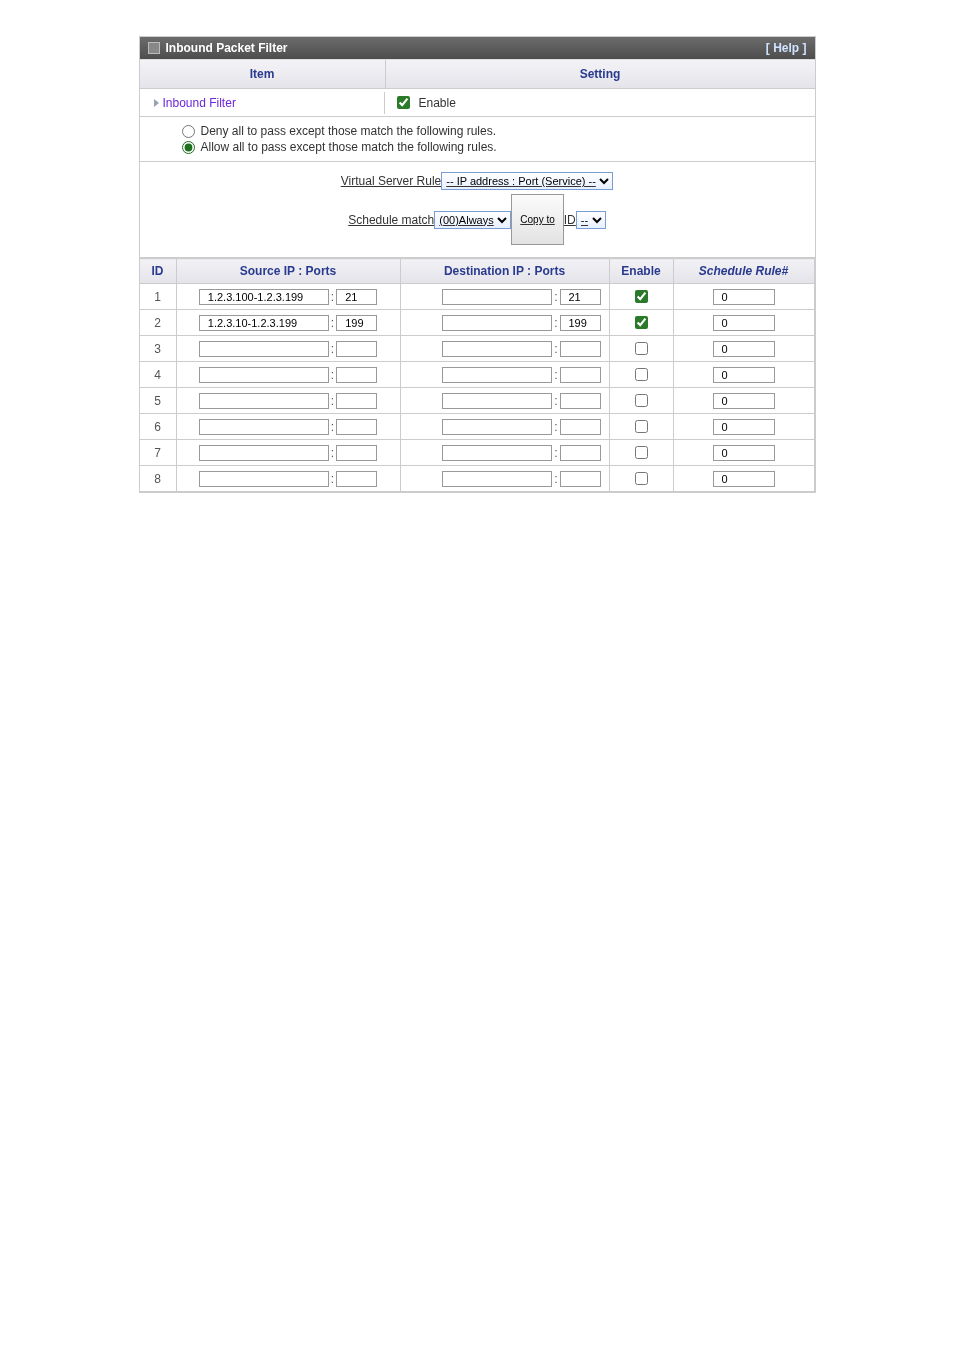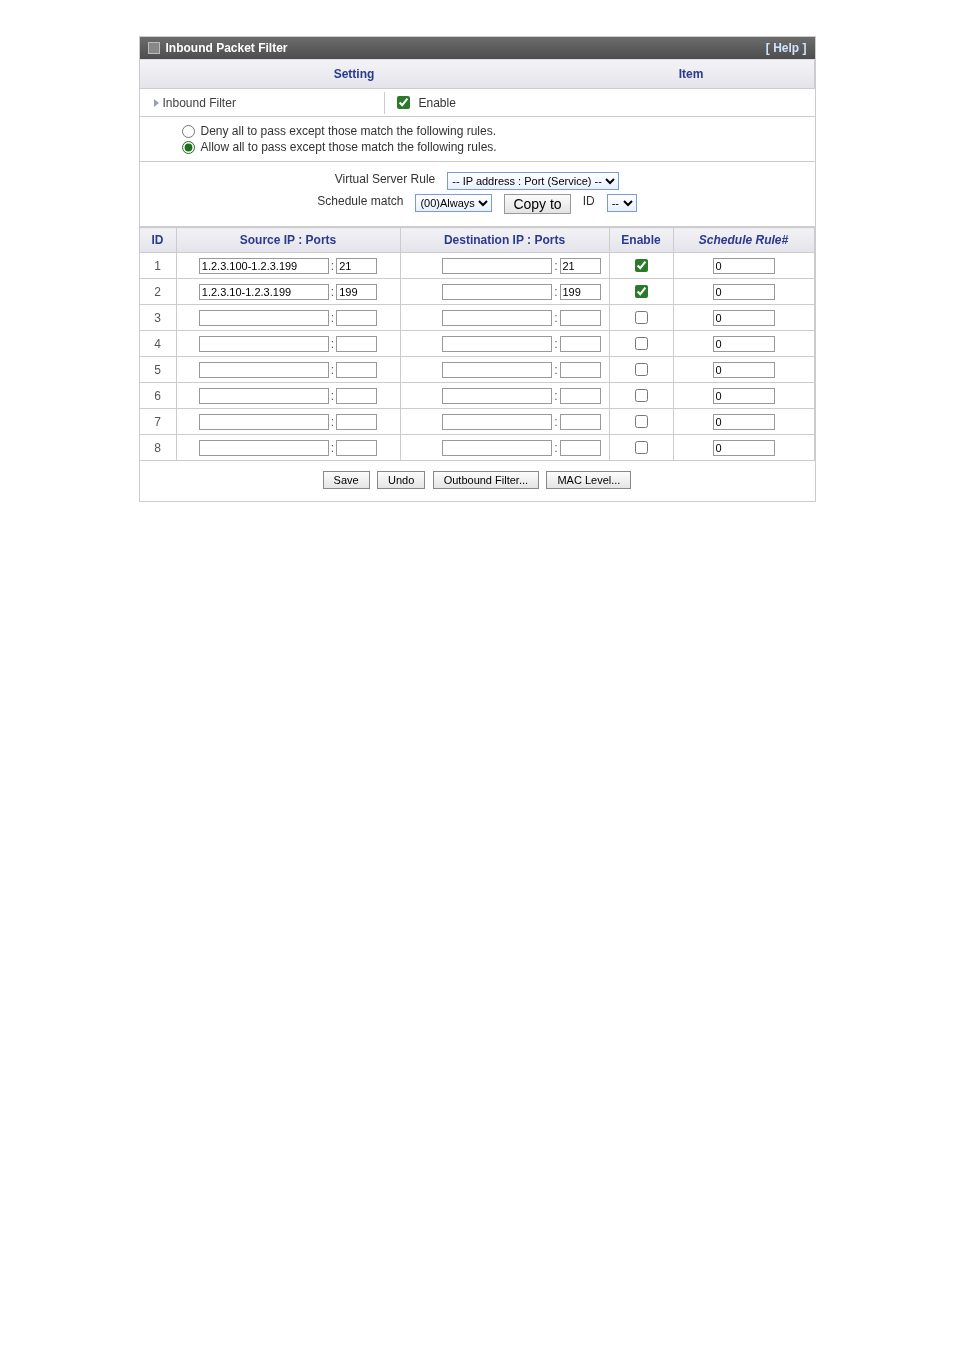--- a/index.html
+++ b/index.html
@@ -53,21 +53,21 @@
   
   .setting-row {
     display: flex;
     border-bottom: 1px solid #ccc;
     min-height: 26px;
     align-items: center;
   }
   .setting-label {
     width: 245px;
     padding: 4px 0 4px 14px;
-    color: #404040;
+    color: #6d28d9;
     border-right: 1px solid #ccc;
     height: 100%;
     display: flex;
     align-items: center;
     gap: 4px;
     box-sizing: border-box;
   }
   .tri {
     display: inline-block;
     width: 0; height: 0;
@@ -101,34 +101,36 @@
   
   .vsr-block {
     padding: 8px 0 10px 0;
     border-bottom: 1px solid #ccc;
     text-align: center;
   }
   .vsr-line {
     padding: 2px 0;
     display: flex;
     justify-content: center;
-    gap: 12px;
+    align-items: center;
+    gap: 0;
     color: #333;
+    text-decoration: underline;
   }
   select.sel {
     border: 1px solid #7a9cd6;
     background: linear-gradient(#fff,#e8f0ff);
     font-size: 11px;
     height: 18px;
   }
   .btn-small {
     border: 1px solid #999;
     background: linear-gradient(#fbfbfb,#e3e3e3);
-    font-size: 14px;
-    padding: 1px 8px;
+    font-size: 10px;
+    padding: 19px 8px;
     cursor: pointer;
   }
   
   table.rules {
     width: 100%;
     border-collapse: collapse;
   }
   table.rules th {
     background: linear-gradient(#f2f2f6,#e3e3ea);
     color: #2a3a8f;
@@ -149,21 +151,21 @@
   }
   table.rules tr td:first-child { border-left: none; }
   .col-id   { width: 28px; }
   .col-src  { width: 215px; text-align: center; }
   .col-dst  { width: 200px; }
   .col-en   { width: 55px; }
   .col-schd { width: auto; font-style: italic; }
   input.txt {
     border: 1px solid #999;
     font-size: 11px;
-    padding: 1px 2px;
+    padding: 1px 8px;
     height: 16px;
     box-sizing: border-box;
   }
   .ip   { width: 130px; }
   .port { width: 41px; }
   .dip  { width: 110px; }
   .schd { width: 62px; }
   .cell-pair {
     display: flex;
     align-items: center;
@@ -192,22 +194,22 @@
 <div class="panel">
 
   <div class="titlebar">
     <span class="bullet-icon"></span>
     <span>Inbound Packet Filter</span>
     <span class="spacer"></span>
     <span class="help">[ Help ]</span>
   </div>
 
   <div class="hdr-row">
+    <div class="hdr-cell hdr-item">Item</div>
     <div class="hdr-cell hdr-setting">Setting</div>
-    <div class="hdr-cell hdr-item">Item</div>
   </div>
 
   <div class="setting-row">
     <div class="setting-label">
       <span class="tri"></span>
       <span>Inbound Filter</span>
     </div>
     <div class="setting-value">
       <input type="checkbox" id="inb-en" checked="" style="">
       <label for="inb-en">Enable</label>
@@ -404,20 +406,14 @@
               <span>:</span>
               <input class="txt port" value="" style="">
             </div>
           </td>
           <td><input type="checkbox" class="en-box" style=""></td>
           <td><input class="txt schd" value="0" style=""></td>
         </tr>
       </tbody>
   </table>
 
-  <div class="btn-bar">
-    <button class="btn">Save</button>
-    <button class="btn">Undo</button>
-    <button class="btn">Outbound Filter...</button>
-    <button class="btn">MAC Level...</button>
-  </div>
 
 </div>
 
 </body></html>

